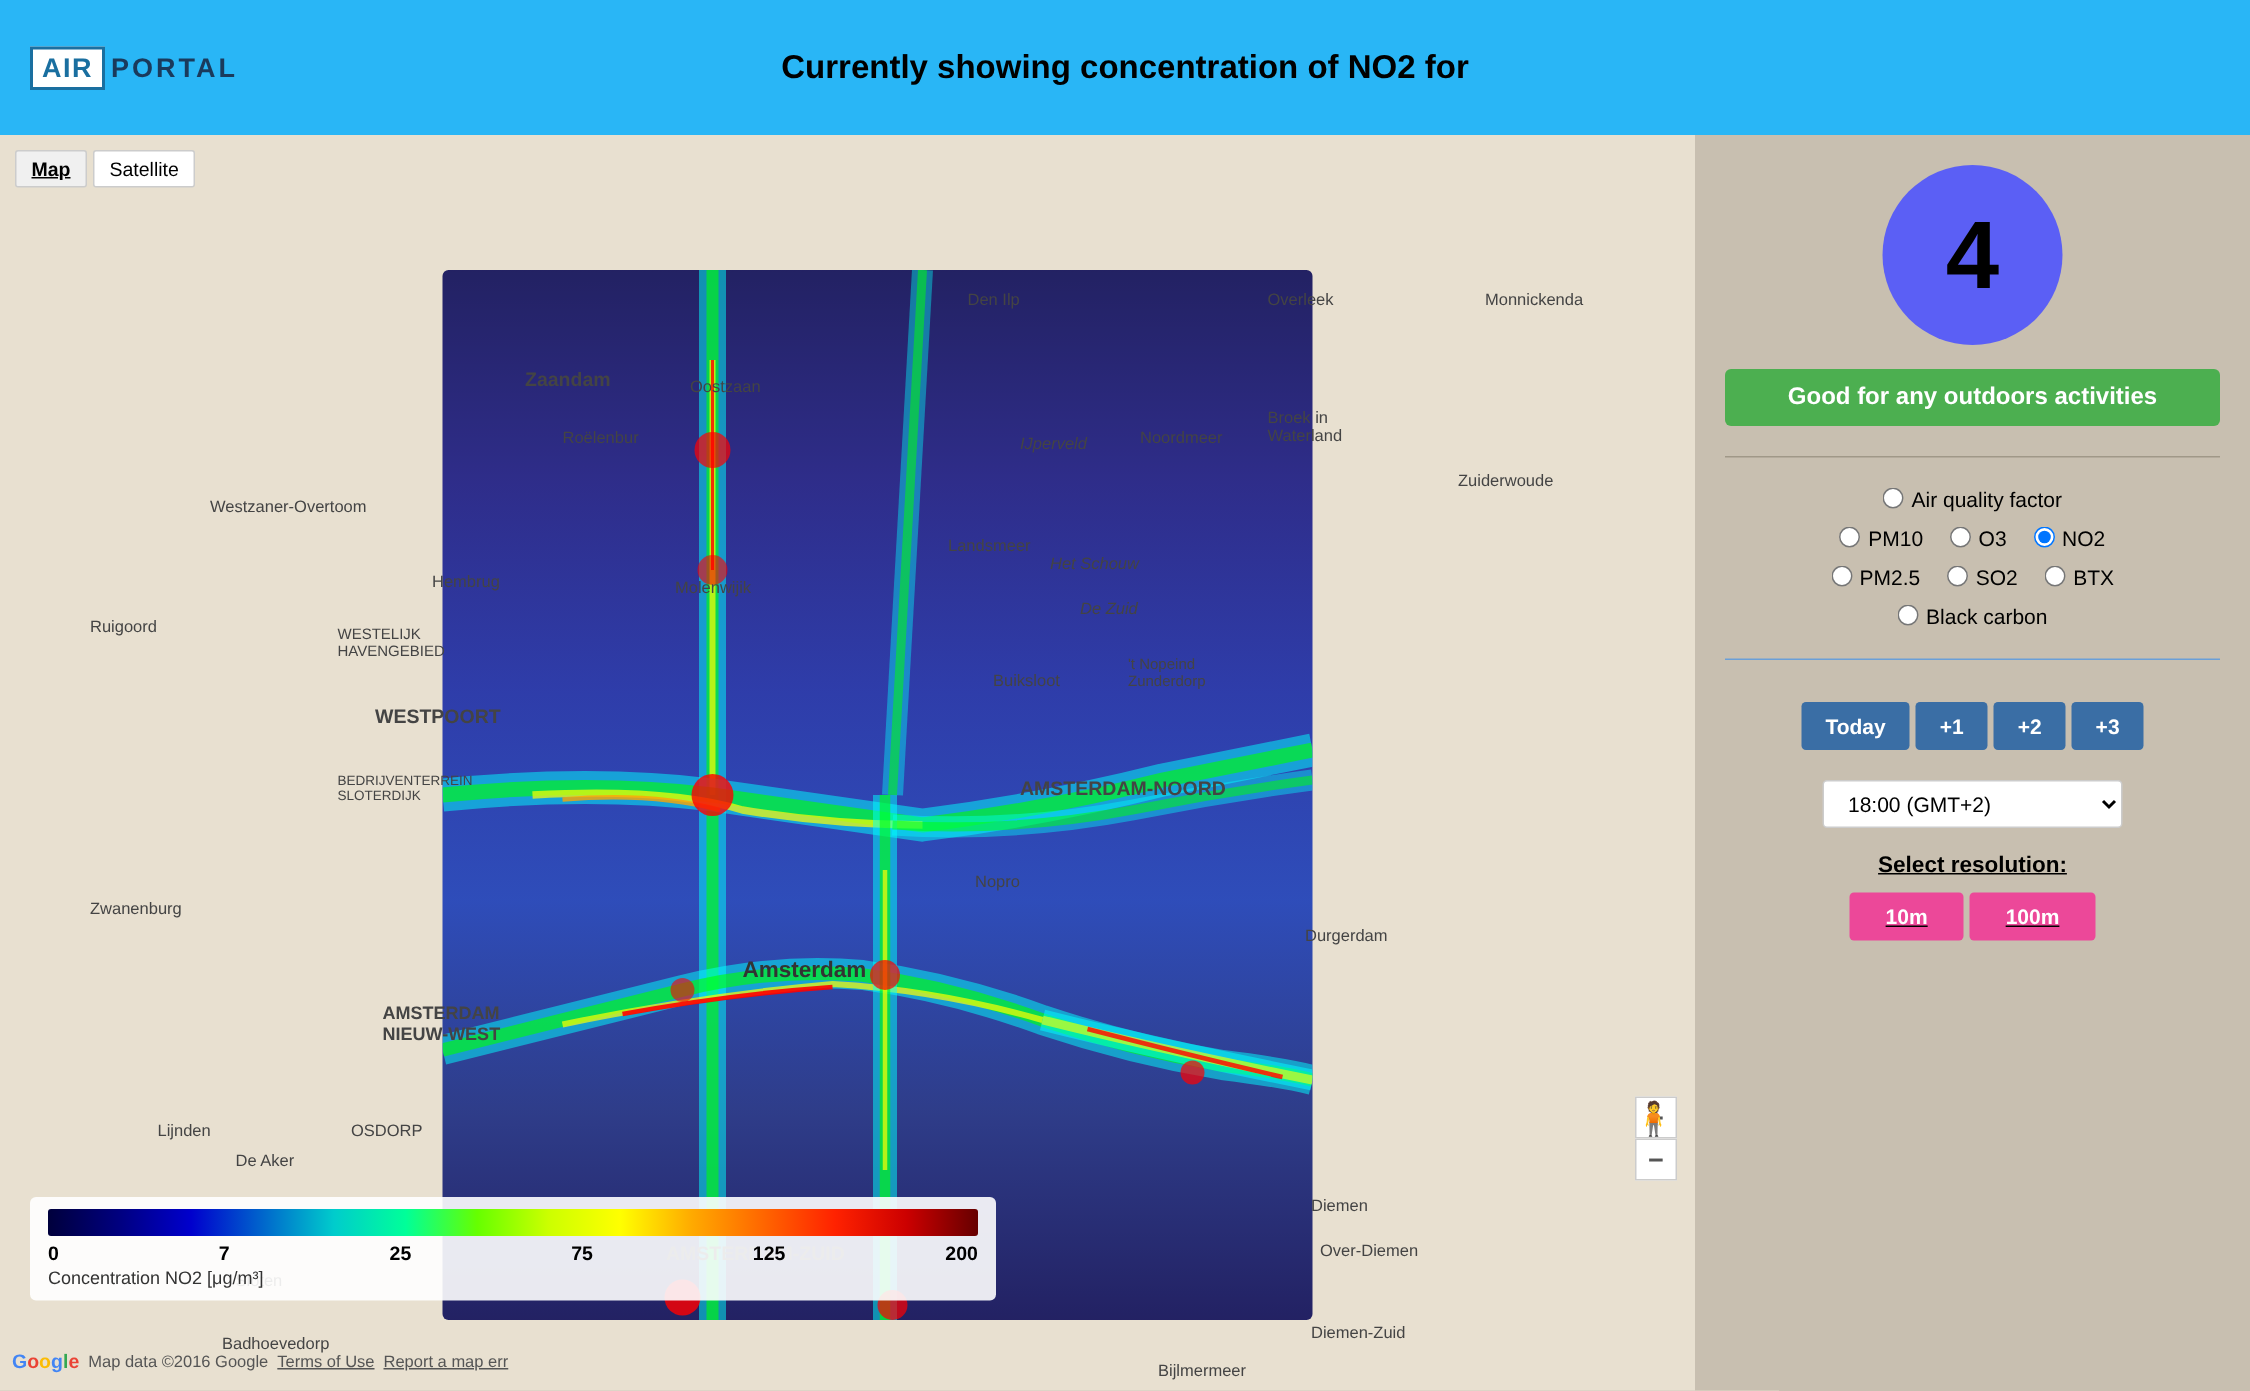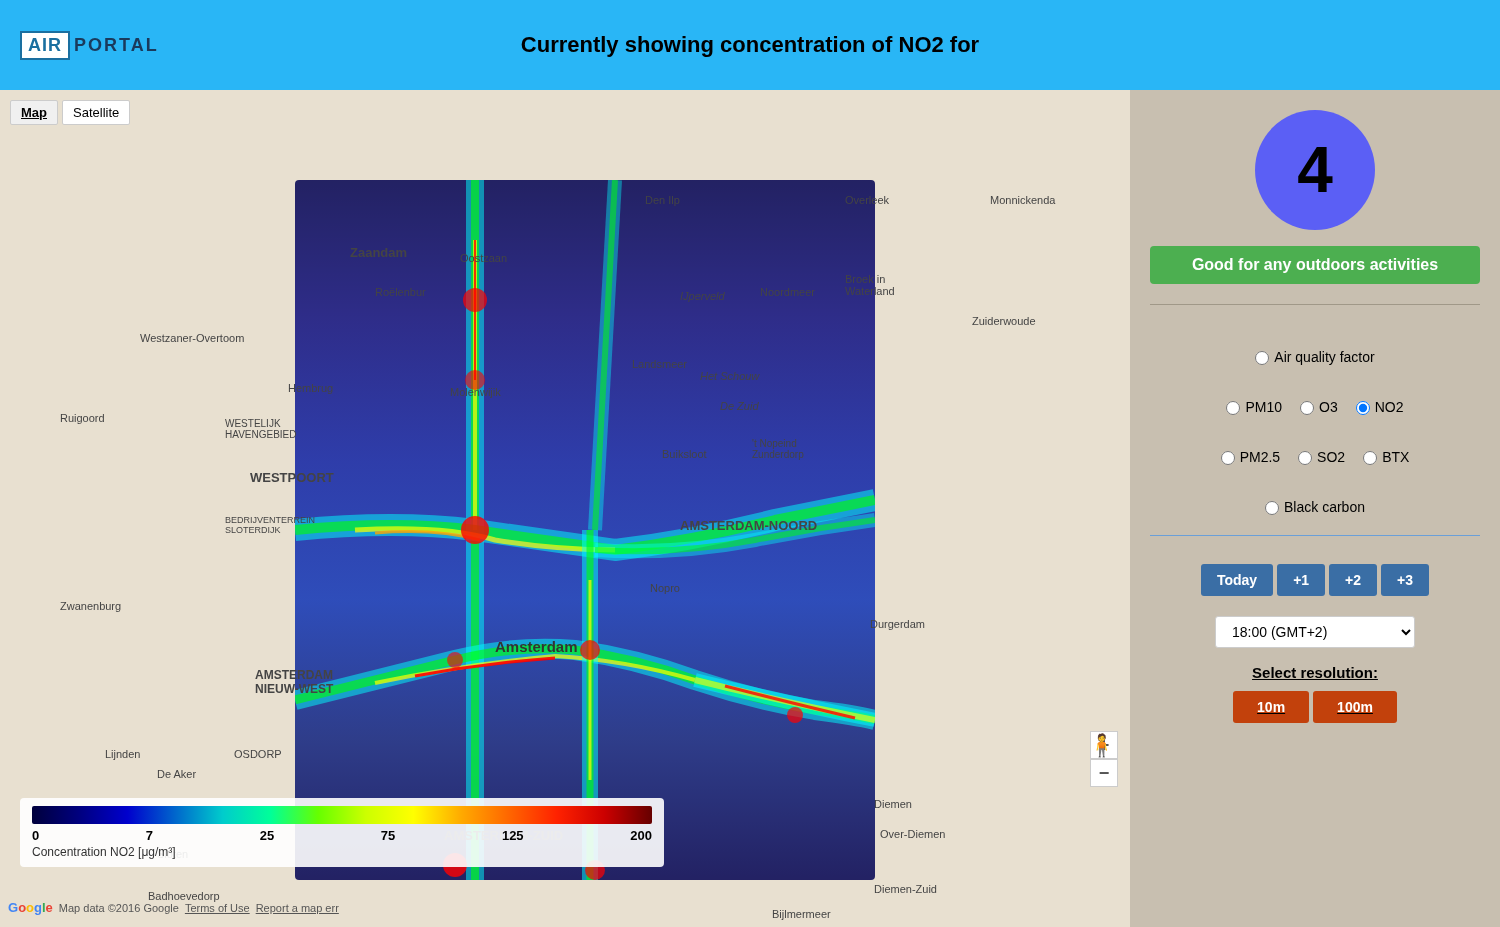--- a/index.html
+++ b/index.html
@@ -247,25 +247,24 @@
       gap: 10px;
       align-items: center;
     }
     .radio-row {
       display: flex;
       align-items: center;
       gap: 18px;
     }
     .radio-item {
       display: flex;
-      align-items: flex-end;
+      align-items: flex-start;
       gap: 5px;
       font-size: 14px;
       cursor: pointer;
-      margin-top: 24px;
     }
     .radio-item input[type="radio"] {
       cursor: pointer;
       width: 14px;
       height: 14px;
     }
 
     .divider2 {
       border: none;
       border-top: 1px solid #6a9fd8;
@@ -315,21 +314,21 @@
       font-weight: bold;
       font-size: 15px;
       margin-bottom: 10px;
     }
     .resolution-buttons {
       display: flex;
       gap: 4px;
       justify-content: center;
     }
     .res-btn {
-      background: #c2410c;
+      background: #ec4899;
       color: #fff;
       border: none;
       padding: 8px 24px;
       font-size: 14px;
       cursor: pointer;
       border-radius: 3px;
       font-weight: bold;
     }
 
     

